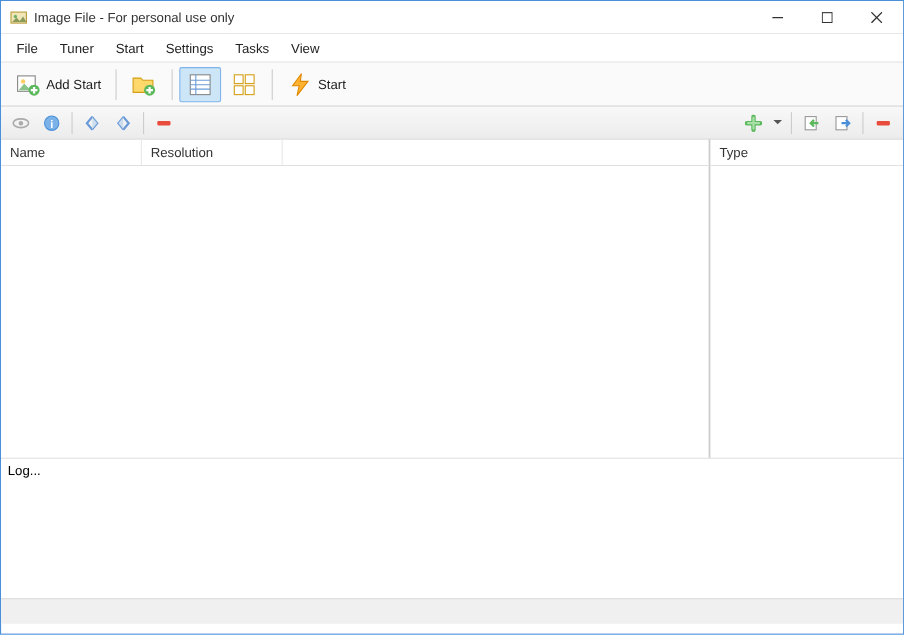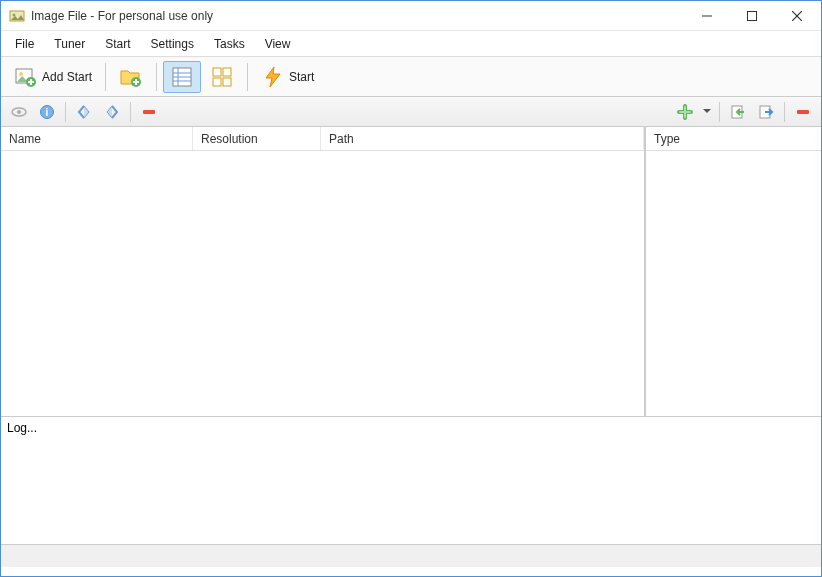--- a/index.html
+++ b/index.html
@@ -159,23 +159,22 @@
         <svg width="16" height="8" viewBox="0 0 16 8">
           <rect x="2" y="2" width="12" height="4" rx="1" fill="#e74c3c"></rect>
         </svg>
       </div>
 </div>
 </div>
 
 <div class="content">
 <div class="left">
 <div class="colheads">
-<div class="colhead" style="width:192px">Name</div>
+<div class="colhead" style="width:128px">Name</div>
 <div class="colhead" style="width:128px">Resolution</div>
-<div class="colhead" style="flex:1">Path</div>
 </div>
 <div class="listarea"></div>
 </div>
 <div class="right">
 <div class="colheads">
 <div class="colhead" style="flex:1;border-right:none">Type</div>
 </div>
 <div class="listarea"></div>
 </div>
 </div>

